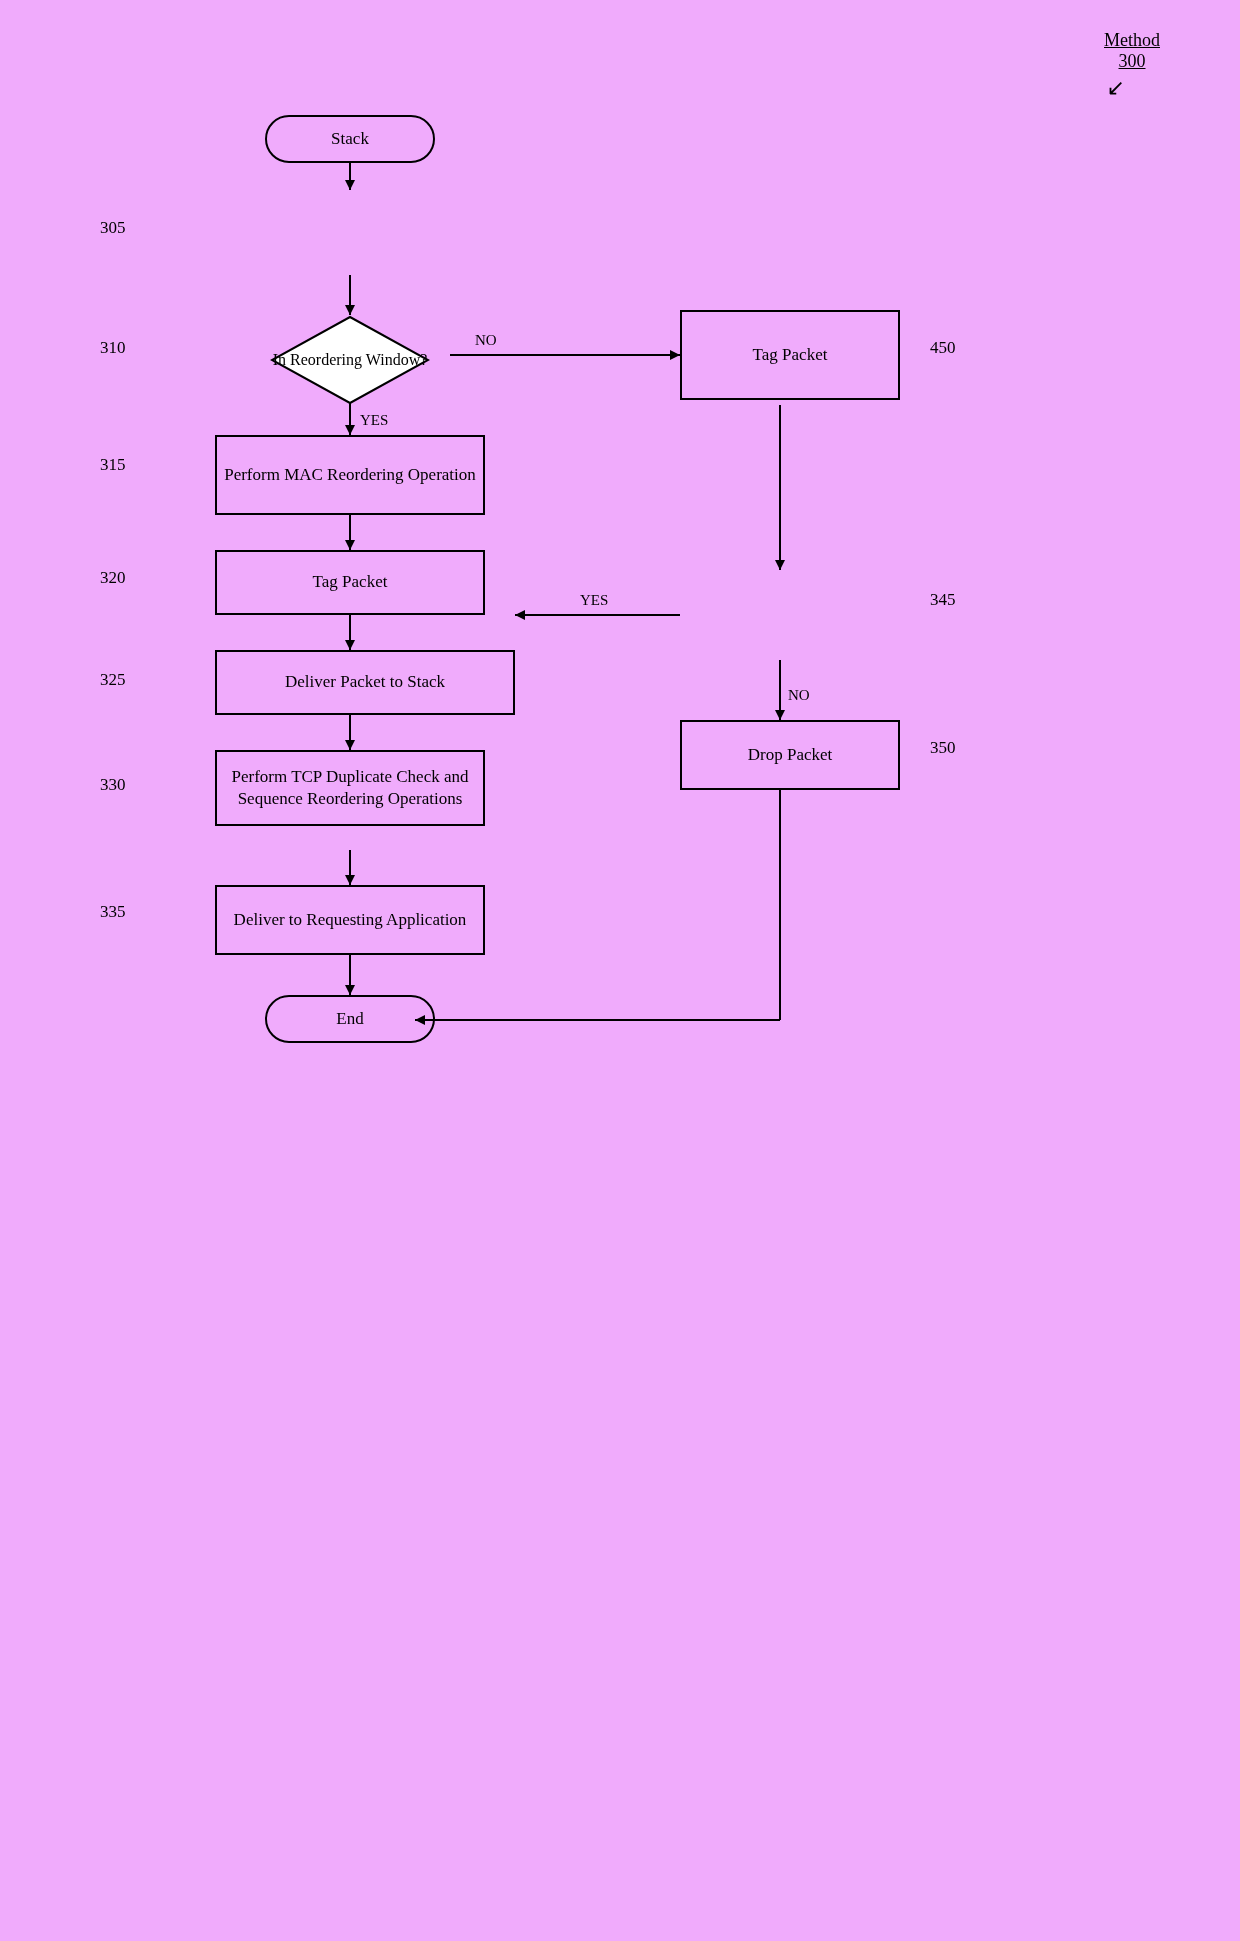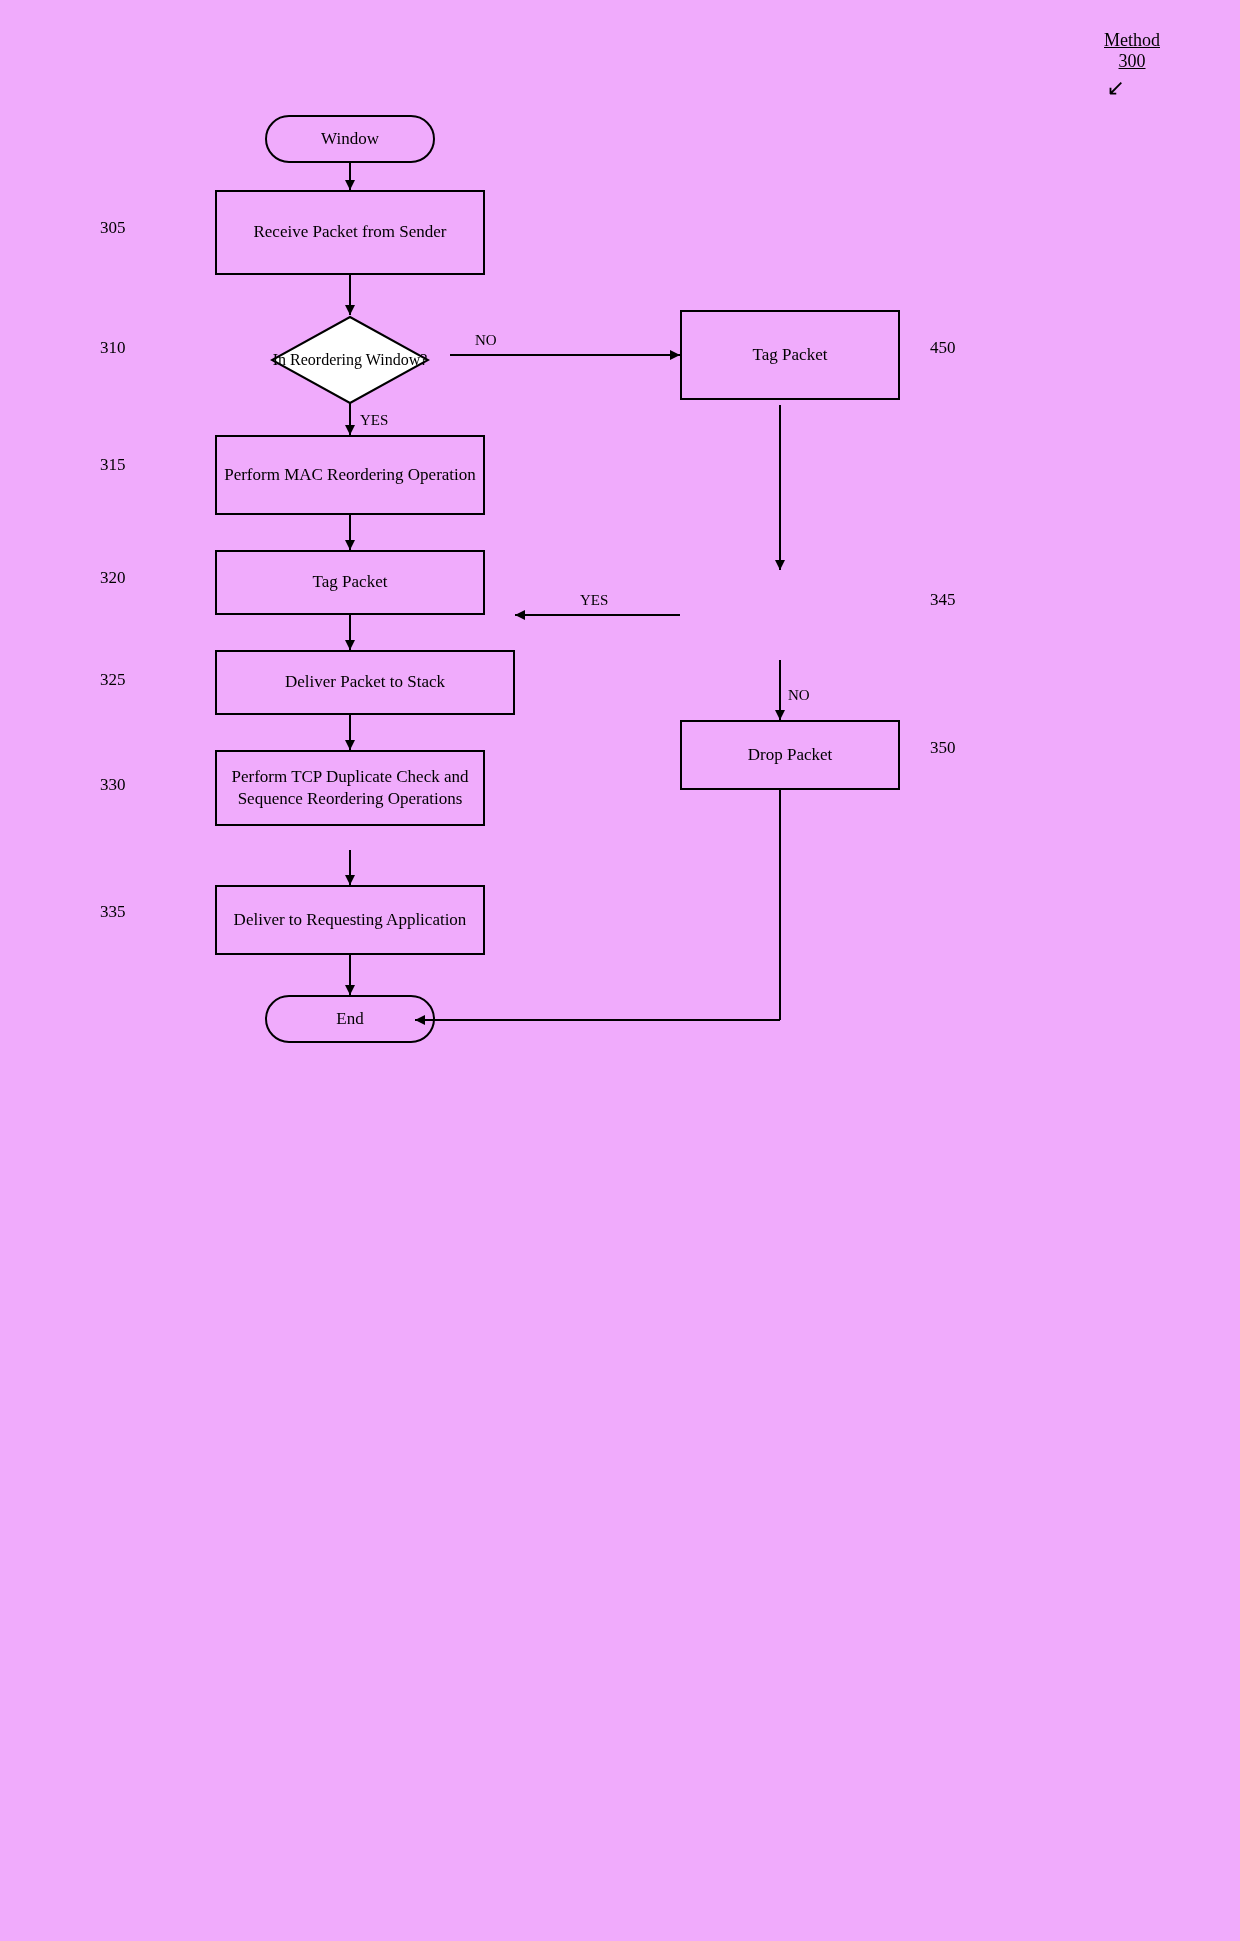--- a/index.html
+++ b/index.html
@@ -169,30 +169,27 @@
       <polygon points="720,660 715,650 725,650" fill="#000"></polygon>
 
       <text x="728" y="640" font-size="15" font-family="Times New Roman">NO</text>
 
       <line x1="720" y1="730" x2="720" y2="960" stroke="#000" stroke-width="2"></line>
       <line x1="720" y1="960" x2="355" y2="960" stroke="#000" stroke-width="2"></line>
       <polygon points="355,960 365,955 365,965" fill="#000"></polygon>
     </svg>
 
     <div class="shape rounded-rect" style="left:205px; top:55px; width:170px; height:48px; border-radius:24px;">
-      <span>Window</span>
+      <span>Stack</span>
     </div>
 
     <div class="step-label" style="left:40px; top:158px;">
       <span>305</span>
     </div>
 
-    <div class="shape rect" style="left:155px; top:130px; width:270px; height:85px;">
-      <span>Receive Packet from Sender</span>
-    </div>
 
     <div class="step-label" style="left:40px; top:278px;">
       <span>310</span>
     </div>
 
     <div class="diamond" style="left:210px; top:255px; width:160px; height:90px;">
       <svg viewBox="0 0 160 90" xmlns="http://www.w3.org/2000/svg">
         <polygon points="80,2 158,45 80,88 2,45" fill="white" stroke="#000" stroke-width="2"></polygon>
       </svg>
       <div class="diamond-text">In Reordering Window?</div>

